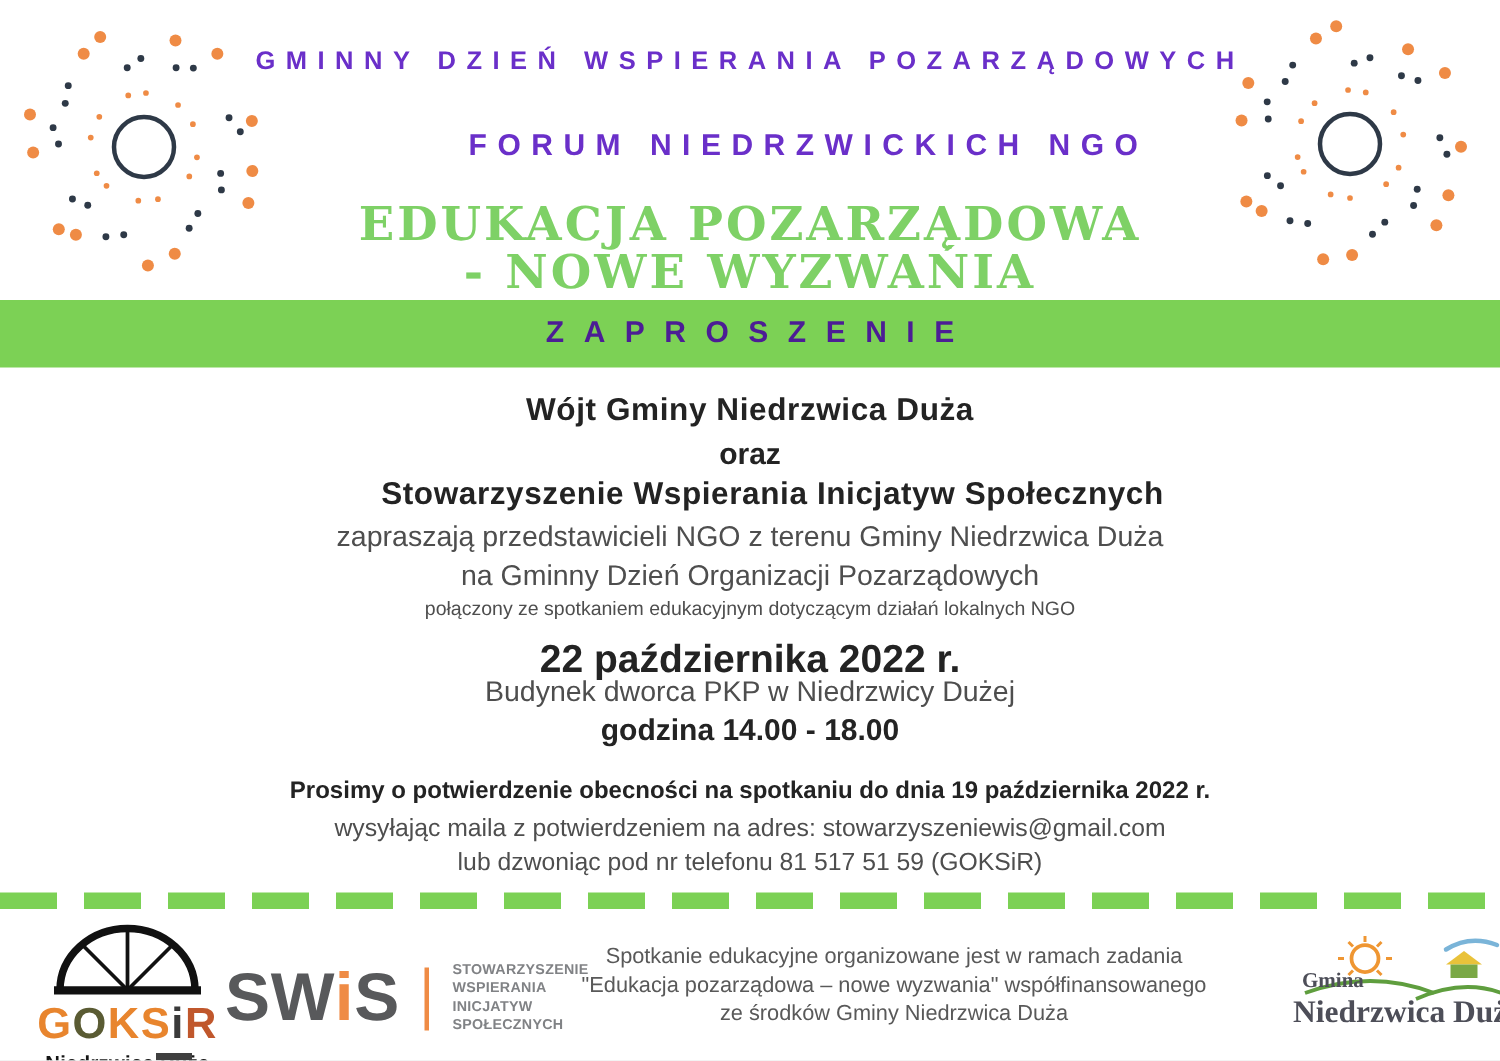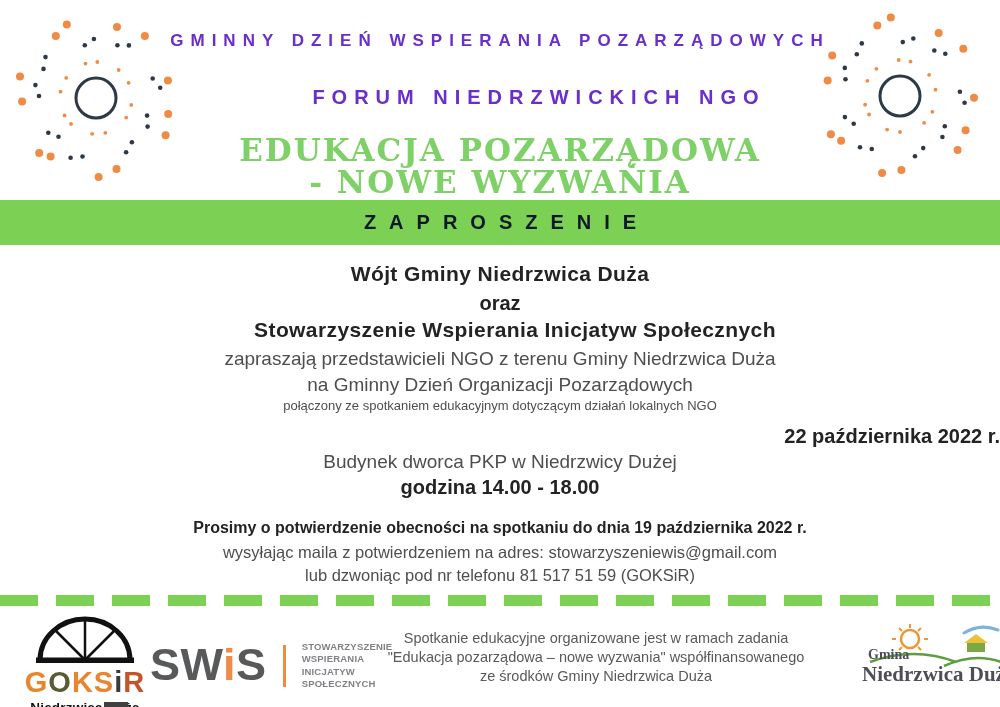--- a/index.html
+++ b/index.html
@@ -16,21 +16,21 @@
   .hdr1{top:31px;font-size:17px;letter-spacing:7px;}
   .hdr2{top:86px;font-size:20px;letter-spacing:7px;padding-left:39px;}
 
   .title{position:absolute;width:100%;text-align:center;color:var(--green-text);
          font-family:"DejaVu Serif","Liberation Serif",serif;font-weight:700;line-height:1;}
   .title1{top:135px;font-size:31px;letter-spacing:2px;}
   .title2{top:167px;font-size:31px;letter-spacing:2px;}
 
   .banner{position:absolute;top:200px;left:0;right:0;height:45px;background:var(--green);
           display:flex;align-items:center;justify-content:center;}
-  .banner span{color:#0f172a;font-size:20px;font-weight:600;letter-spacing:13px;text-indent:13px;text-align:center;}
+  .banner span{color:#4c1d95;font-size:20px;font-weight:600;letter-spacing:13px;text-indent:13px;text-align:center;}
 
   .line{position:absolute;width:100%;text-align:center;line-height:1.15;}
   .b{font-weight:700;color:#232323;}
   .r{color:#4e4e4e;font-weight:400;}
 
   .divider{position:absolute;top:595px;left:0;right:0;height:11px;
            background:repeating-linear-gradient(90deg,var(--green) 0 38px,transparent 38px 56px);}
 
   
   .goksir{position:absolute;left:24px;top:616px;width:122px;text-align:center;}
@@ -164,21 +164,21 @@
   </div>
 
   <div class="line b" style="top:262px;font-size:21px;letter-spacing:0.4px;">Wójt Gminy Niedrzwica Duża</div>
   <div class="line b" style="top:292px;font-size:20px;">oraz</div>
   <div class="line b" style="top:318px;font-size:21px;letter-spacing:0.4px;padding-left:15px;">Stowarzyszenie Wspierania Inicjatyw Społecznych</div>
 
   <div class="line r" style="top:348px;font-size:19px;">zapraszają przedstawicieli NGO z terenu Gminy Niedrzwica Duża</div>
   <div class="line r" style="top:374px;font-size:19px;">na Gminny Dzień Organizacji Pozarządowych</div>
   <div class="line r" style="top:399px;font-size:13px;">połączony ze spotkaniem edukacyjnym dotyczącym działań lokalnych NGO</div>
 
-  <div class="line b" style="top:425px;font-size:20px;text-align:right;">22 października 2022 r.</div>
+  <div class="line b" style="top:425px;font-size:26px;">22 października 2022 r.</div>
   <div class="line r" style="top:451px;font-size:19px;">Budynek dworca PKP w Niedrzwicy Dużej</div>
   <div class="line b" style="top:476px;font-size:20px;">godzina 14.00 - 18.00</div>
 
   <div class="line b" style="top:519px;font-size:16px;">Prosimy o potwierdzenie obecności na spotkaniu do dnia 19 października 2022 r.</div>
   <div class="line r" style="top:543px;font-size:16.5px;">wysyłając maila z potwierdzeniem na adres: stowarzyszeniewis@gmail.com</div>
   <div class="line r" style="top:566px;font-size:16.5px;">lub dzwoniąc pod nr telefonu 81 517 51 59 (GOKSiR)</div>
 
   <div class="divider"></div>
 
   <div class="goksir">

